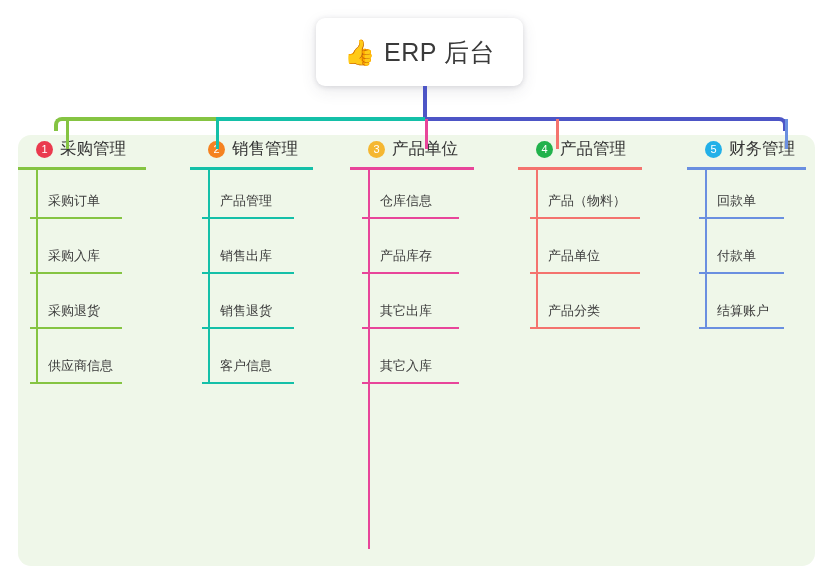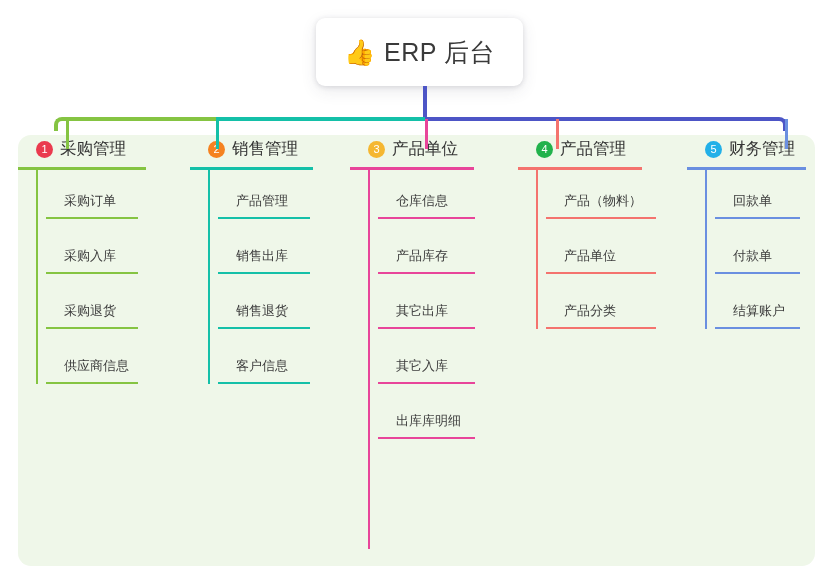--- a/index.html
+++ b/index.html
@@ -127,21 +127,21 @@
     white-space: nowrap;
   }
   .header-rule {
     height: 3px;
     margin-top: 4px;
   }
 
   
   .leaves {
     position: relative;
-    padding-left: 28px;
+    padding-left: 12px;
   }
   .spine {
     position: absolute;
     left: 18px;
     top: 0;
     width: 2px;
   }
   .leaf {
     position: relative;
     height: 55px;
@@ -248,24 +248,20 @@
           <div class="leaf">
             <span class="leaf-label">产品库存</span>
             <div class="leaf-rule" style="width: 97px; background: rgb(232, 69, 154);"></div>
           </div>
           <div class="leaf">
             <span class="leaf-label">其它出库</span>
             <div class="leaf-rule" style="width: 97px; background: rgb(232, 69, 154);"></div>
           </div>
           <div class="leaf">
             <span class="leaf-label">其它入库</span>
-            <div class="leaf-rule" style="width: 97px; background: rgb(232, 69, 154);"></div>
-          </div>
-          <div class="leaf">
-            <span class="leaf-label">出库库明细</span>
             <div class="leaf-rule" style="width: 97px; background: rgb(232, 69, 154);"></div>
           </div>
         </div>
       </div>
       <div class="column" style="left: 518px; width: 165px;">
         <div class="col-header">
           <span class="badge" style="background: rgb(34, 178, 76);">4</span>
           <span class="col-title">产品管理</span>
         </div>
         <div class="header-rule" style="width: 124px; background: rgb(244, 115, 110);"></div>

